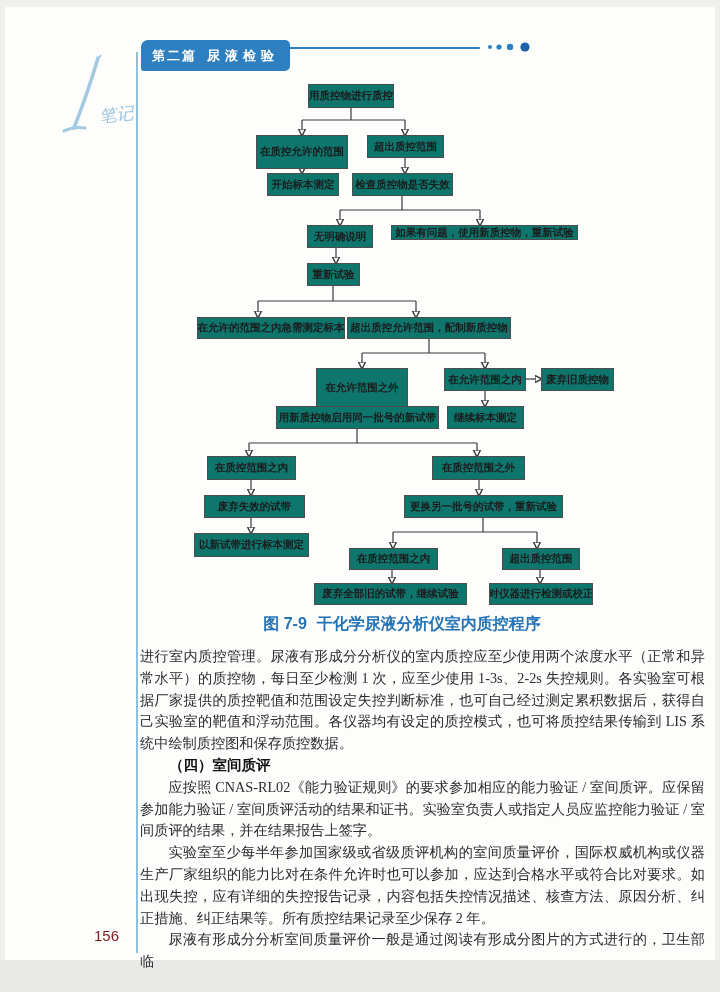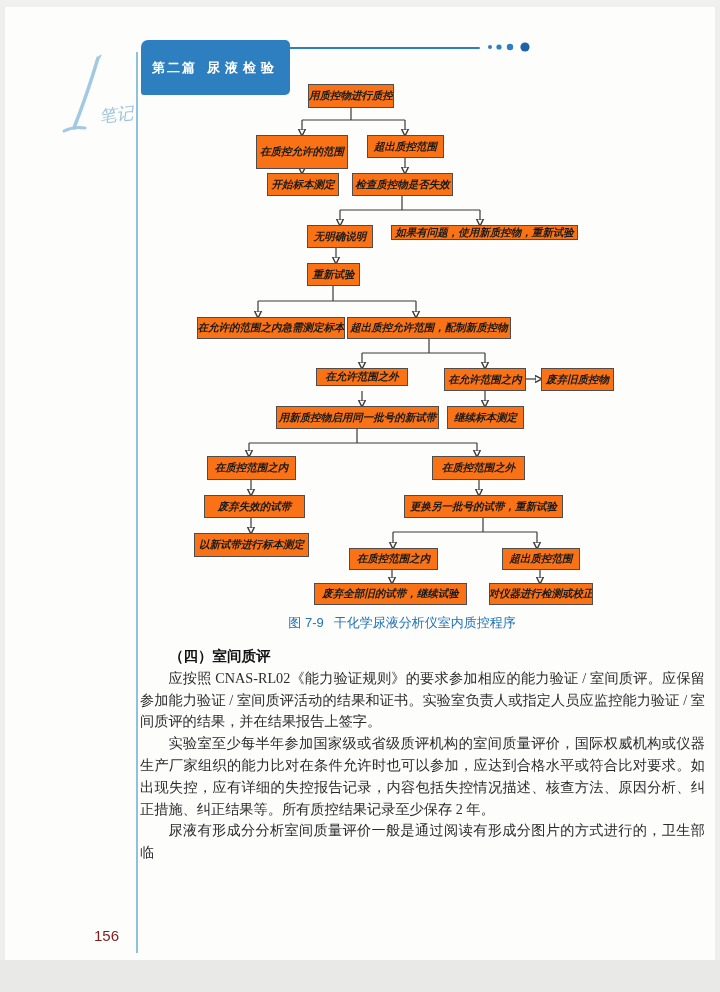--- a/index.html
+++ b/index.html
@@ -2,43 +2,43 @@
 <html><head>
 <meta charset="utf-8">
 <style>
   html,body{margin:0;padding:0;background:#d8d8d6;}
   .page{position:relative;width:720px;height:992px;background:#fdfdfc;overflow:hidden;
         font-family:"Liberation Serif",serif;box-shadow:inset 0 0 0 5px #efefed;}
   .edge-bottom{position:absolute;left:0;bottom:0;width:720px;height:32px;background:#e9e9e7;}
   .edge-top{position:absolute;left:0;top:0;width:720px;height:7px;background:#f0f0ee;}
 
   
-  .banner{position:absolute;left:141px;top:40px;height:23px;padding:16px 11px;
+  .banner{position:absolute;left:141px;top:40px;height:23px;padding:4px 11px;
           background:#2e7fc0;border-radius:7px 5px 5px 3px;display:flex;align-items:center;
           color:#fff;font-family:"Liberation Sans",sans-serif;font-weight:bold;font-size:13px;}
   .banner .part{letter-spacing:2px;margin-right:10px;}
   .banner .sect{letter-spacing:5px;}
   .hline{position:absolute;left:268px;top:47px;width:212px;height:2px;background:#2e7fc0;border-radius:2px;}
   .dots{position:absolute;left:486px;top:39px;width:52px;height:16px;}
   .vline{position:absolute;left:136px;top:52px;width:2px;height:901px;background:#8fc0dc;}
 
   
   .doodle{position:absolute;left:58px;top:52px;width:95px;height:90px;}
   .doodle text{font-family:"Liberation Serif",serif;font-style:italic;font-size:17px;fill:#9cc4de;}
 
   
-  .fc-node{position:absolute;box-sizing:border-box;border:1.4px solid #4d4d4d;background:#f97316;
+  .fc-node{position:absolute;box-sizing:border-box;border:1.4px solid #4d4d4d;background:#0f766e;
            display:flex;align-items:center;justify-content:center;white-space:nowrap;
            font-family:"Liberation Sans",sans-serif;font-weight:bold;font-size:10.5px;color:#1b1b1b;
-           padding:1px 2px;overflow:hidden;font-style:italic;}
+           padding:1px 2px;overflow:hidden;}
   .fc-svg{position:absolute;left:0;top:0;pointer-events:none;}
   .fc-svg path{stroke:#3a3a3a;stroke-width:1.2;fill:none;}
 
   .caption{position:absolute;left:137px;top:614px;width:530px;text-align:center;
-           font-family:"Liberation Sans",sans-serif;font-weight:normal;font-size:13px;color:#2373b5;}
+           font-family:"Liberation Sans",sans-serif;font-weight:bold;font-size:16px;color:#2373b5;}
   .caption .figlab{margin-right:10px;}
 
   
   .bodytext{position:absolute;left:140px;top:646px;width:565px;font-size:14.2px;
             line-height:21.8px;color:#2b2b2b;text-align:justify;}
   .bodytext p{margin:0;text-indent:2em;}
   .bodytext p.noindent{text-indent:0;}
   .bodytext h3{margin:0;font-size:14.5px;line-height:21.8px;text-indent:2em;
                font-family:"Liberation Sans",sans-serif;font-weight:bold;color:#111;}
 
@@ -112,40 +112,41 @@
   <div class="fc-node" style="left:308px;top:84px;width:86px;height:24px">用质控物进行质控</div>
   <div class="fc-node" style="left:256px;top:135px;width:92px;height:34px">在质控允许的范围</div>
   <div class="fc-node" style="left:367px;top:135px;width:77px;height:23px">超出质控范围</div>
   <div class="fc-node" style="left:267px;top:173px;width:72px;height:23px">开始标本测定</div>
   <div class="fc-node" style="left:352px;top:173px;width:101px;height:23px">检查质控物是否失效</div>
   <div class="fc-node" style="left:307px;top:225px;width:66px;height:23px">无明确说明</div>
   <div class="fc-node" style="left:391px;top:225px;width:187px;height:15px">如果有问题，使用新质控物，重新试验</div>
   <div class="fc-node" style="left:307px;top:263px;width:53px;height:23px">重新试验</div>
   <div class="fc-node" style="left:347px;top:317px;width:164px;height:22px">超出质控允许范围，配制新质控物</div>
   <div class="fc-node" style="left:197px;top:317px;width:148px;height:22px">在允许的范围之内急需测定标本</div>
-  <div class="fc-node" style="left:316px;top:368px;width:92px;height:18px">在允许范围之外</div>
+  <div class="fc-node" style="left:316px;top:368px;width:92px;height:39px">在允许范围之外</div>
   <div class="fc-node" style="left:444px;top:368px;width:82px;height:23px">在允许范围之内</div>
   <div class="fc-node" style="left:541px;top:368px;width:73px;height:23px">废弃旧质控物</div>
   <div class="fc-node" style="left:276px;top:406px;width:163px;height:23px">用新质控物启用同一批号的新试带</div>
   <div class="fc-node" style="left:447px;top:406px;width:77px;height:23px">继续标本测定</div>
   <div class="fc-node" style="left:207px;top:456px;width:89px;height:24px">在质控范围之内</div>
   <div class="fc-node" style="left:432px;top:456px;width:93px;height:24px">在质控范围之外</div>
   <div class="fc-node" style="left:204px;top:495px;width:101px;height:23px">废弃失效的试带</div>
   <div class="fc-node" style="left:404px;top:495px;width:159px;height:23px">更换另一批号的试带，重新试验</div>
   <div class="fc-node" style="left:194px;top:533px;width:115px;height:24px">以新试带进行标本测定</div>
   <div class="fc-node" style="left:349px;top:548px;width:89px;height:22px">在质控范围之内</div>
   <div class="fc-node" style="left:502px;top:548px;width:78px;height:22px">超出质控范围</div>
   <div class="fc-node" style="left:314px;top:583px;width:153px;height:22px">废弃全部旧的试带，继续试验</div>
   <div class="fc-node" style="left:489px;top:583px;width:104px;height:22px">对仪器进行检测或校正</div>
 
   <div class="caption">
     <span class="figlab">图 7-9</span><span>干化学尿液分析仪室内质控程序</span>
   </div>
 
   <div class="bodytext">
+    <p class="noindent">进行室内质控管理。尿液有形成分分析仪的室内质控应至少使用两个浓度水平（正常和异常水平）的质控物，每日至少检测 1 次，应至少使用 1-3s、2-2s 失控规则。各实验室可根据厂家提供的质控靶值和范围设定失控判断标准，也可自己经过测定累积数据后，获得自己实验室的靶值和浮动范围。各仪器均有设定的质控模式，也可将质控结果传输到 LIS 系统中绘制质控图和保存质控数据。</p>
     <h3>（四）室间质评</h3>
     <p>应按照 CNAS-RL02《能力验证规则》的要求参加相应的能力验证 / 室间质评。应保留参加能力验证 / 室间质评活动的结果和证书。实验室负责人或指定人员应监控能力验证 / 室间质评的结果，并在结果报告上签字。</p>
     <p>实验室至少每半年参加国家级或省级质评机构的室间质量评价，国际权威机构或仪器生产厂家组织的能力比对在条件允许时也可以参加，应达到合格水平或符合比对要求。如出现失控，应有详细的失控报告记录，内容包括失控情况描述、核查方法、原因分析、纠正措施、纠正结果等。所有质控结果记录至少保存 2 年。</p>
     <p>尿液有形成分分析室间质量评价一般是通过阅读有形成分图片的方式进行的，卫生部临</p>
   </div>
 
   <div class="pagenum">156</div>
 </div>
 
 </body></html>

